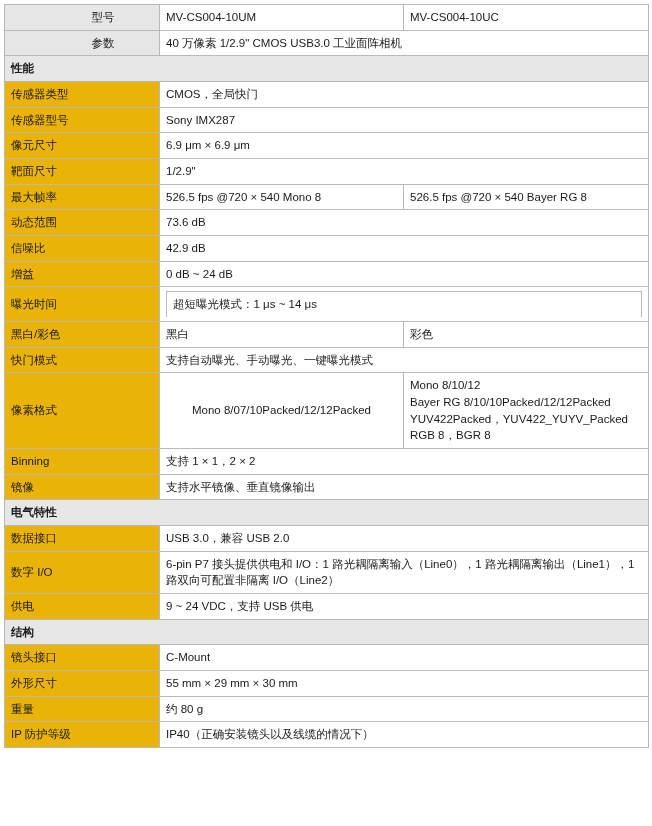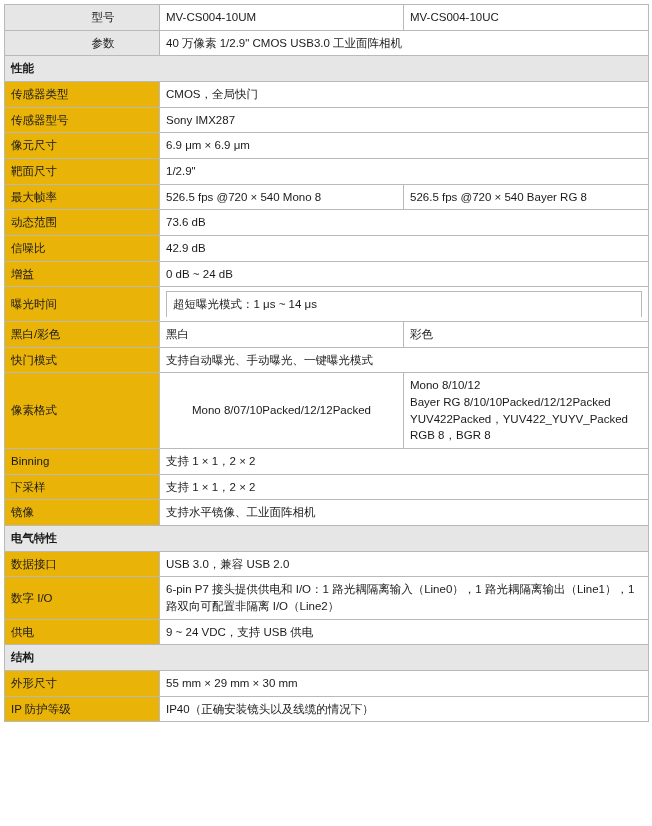--- a/index.html
+++ b/index.html
@@ -152,26 +152,22 @@
           <span class="stacked-line">Bayer RG 8/10/10Packed/12/12Packed</span>
           <span class="stacked-line">YUV422Packed，YUV422_YUYV_Packed</span>
           <span class="stacked-line">RGB 8，BGR 8</span>
         </td>
       </tr>
       <tr>
         <td class="label">Binning</td>
         <td colspan="2">支持 1 × 1，2 × 2</td>
       </tr>
       <tr>
-        <td class="label">下采样</td>
-        <td colspan="2">支持 1 × 1，2 × 2</td>
-      </tr>
-      <tr>
         <td class="label">镜像</td>
-        <td colspan="2">支持水平镜像、工业面阵相机</td>
+        <td colspan="2">支持水平镜像、垂直镜像输出</td>
       </tr>
 
       <tr class="section">
         <td colspan="3">电气特性</td>
       </tr>
       <tr>
         <td class="label">数据接口</td>
         <td colspan="2">USB 3.0，兼容 USB 2.0</td>
       </tr>
       <tr>
@@ -180,22 +176,30 @@
       </tr>
       <tr>
         <td class="label">供电</td>
         <td colspan="2">9 ~ 24 VDC，支持 USB 供电</td>
       </tr>
 
       <tr class="section">
         <td colspan="3">结构</td>
       </tr>
       <tr>
+        <td class="label">镜头接口</td>
+        <td colspan="2">C-Mount</td>
+      </tr>
+      <tr>
         <td class="label">外形尺寸</td>
         <td colspan="2">55 mm × 29 mm × 30 mm</td>
+      </tr>
+      <tr>
+        <td class="label">重量</td>
+        <td colspan="2">约 80 g</td>
       </tr>
       <tr>
         <td class="label">IP 防护等级</td>
         <td colspan="2">IP40（正确安装镜头以及线缆的情况下）</td>
       </tr>
 
     </tbody>
   </table>
 </div>
 

